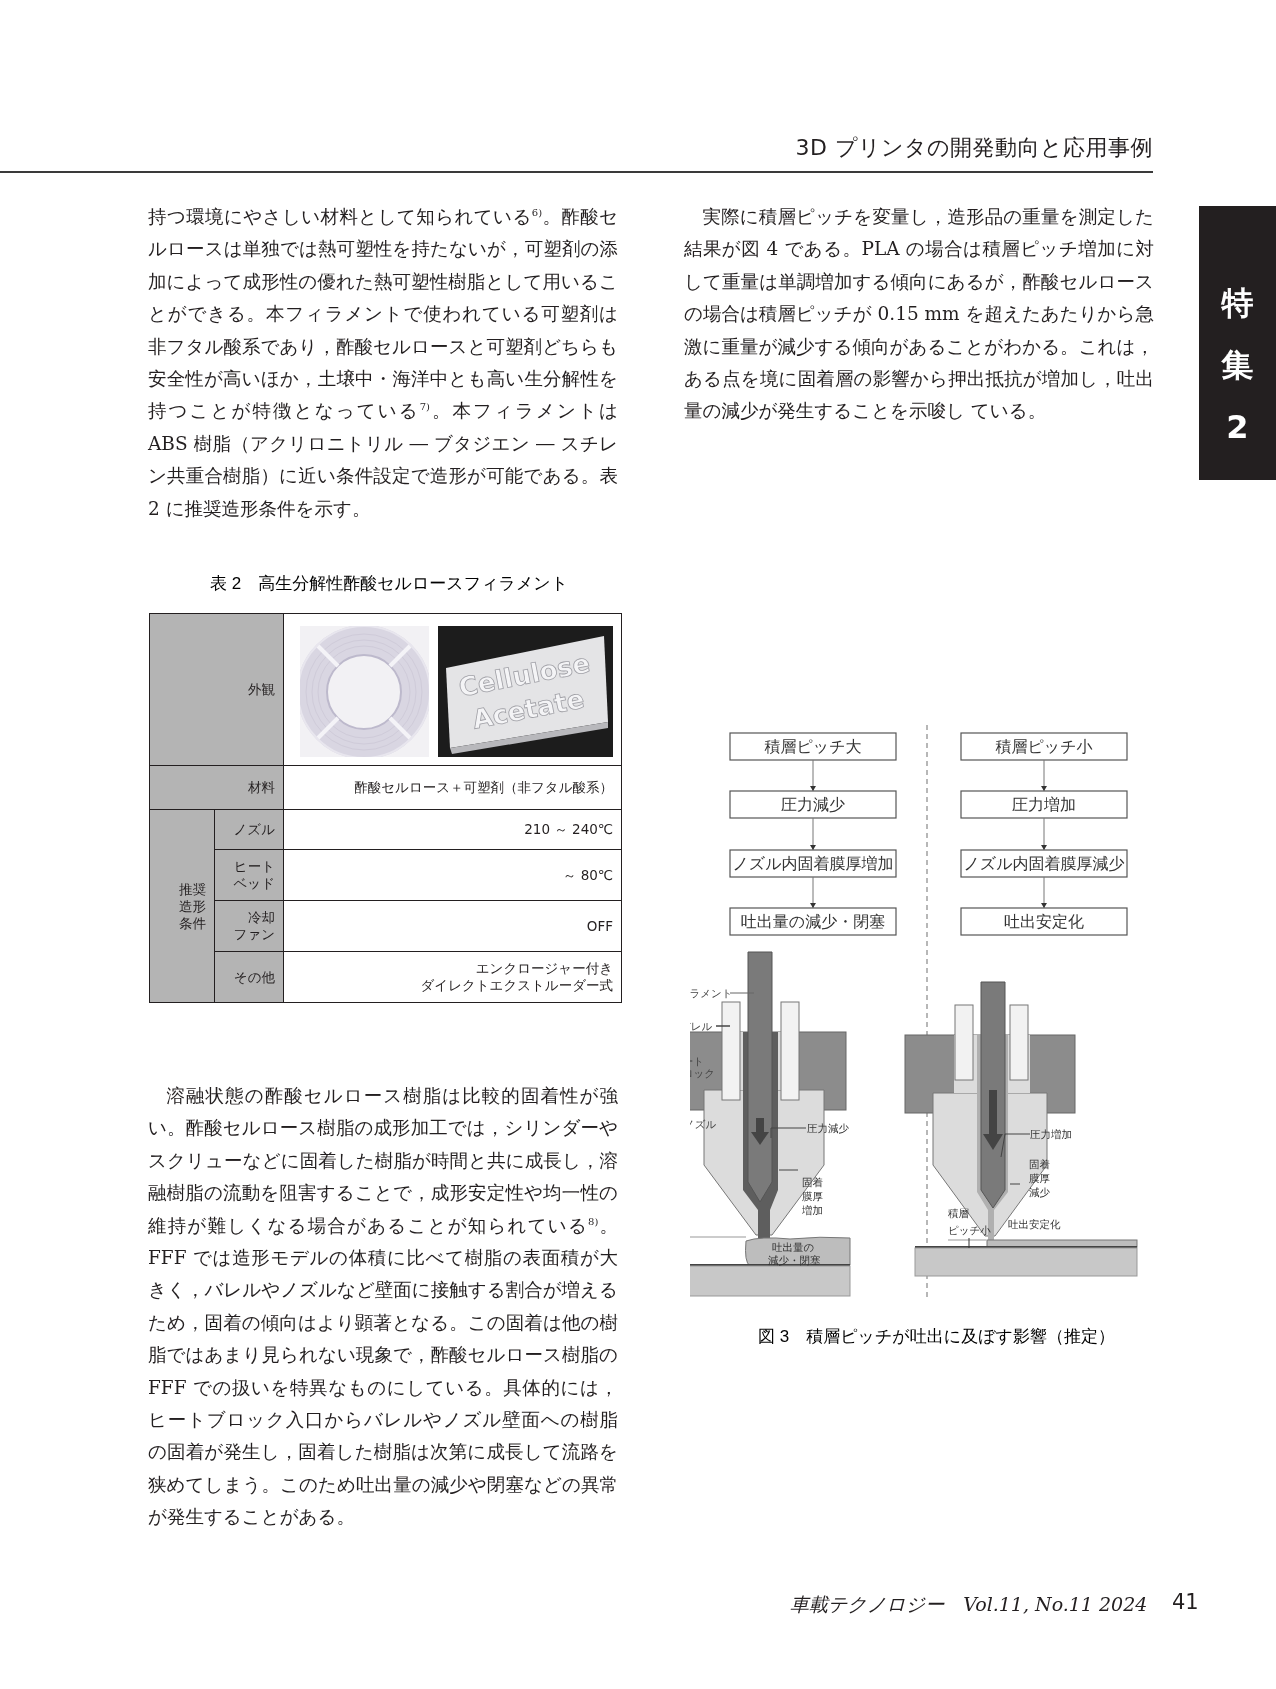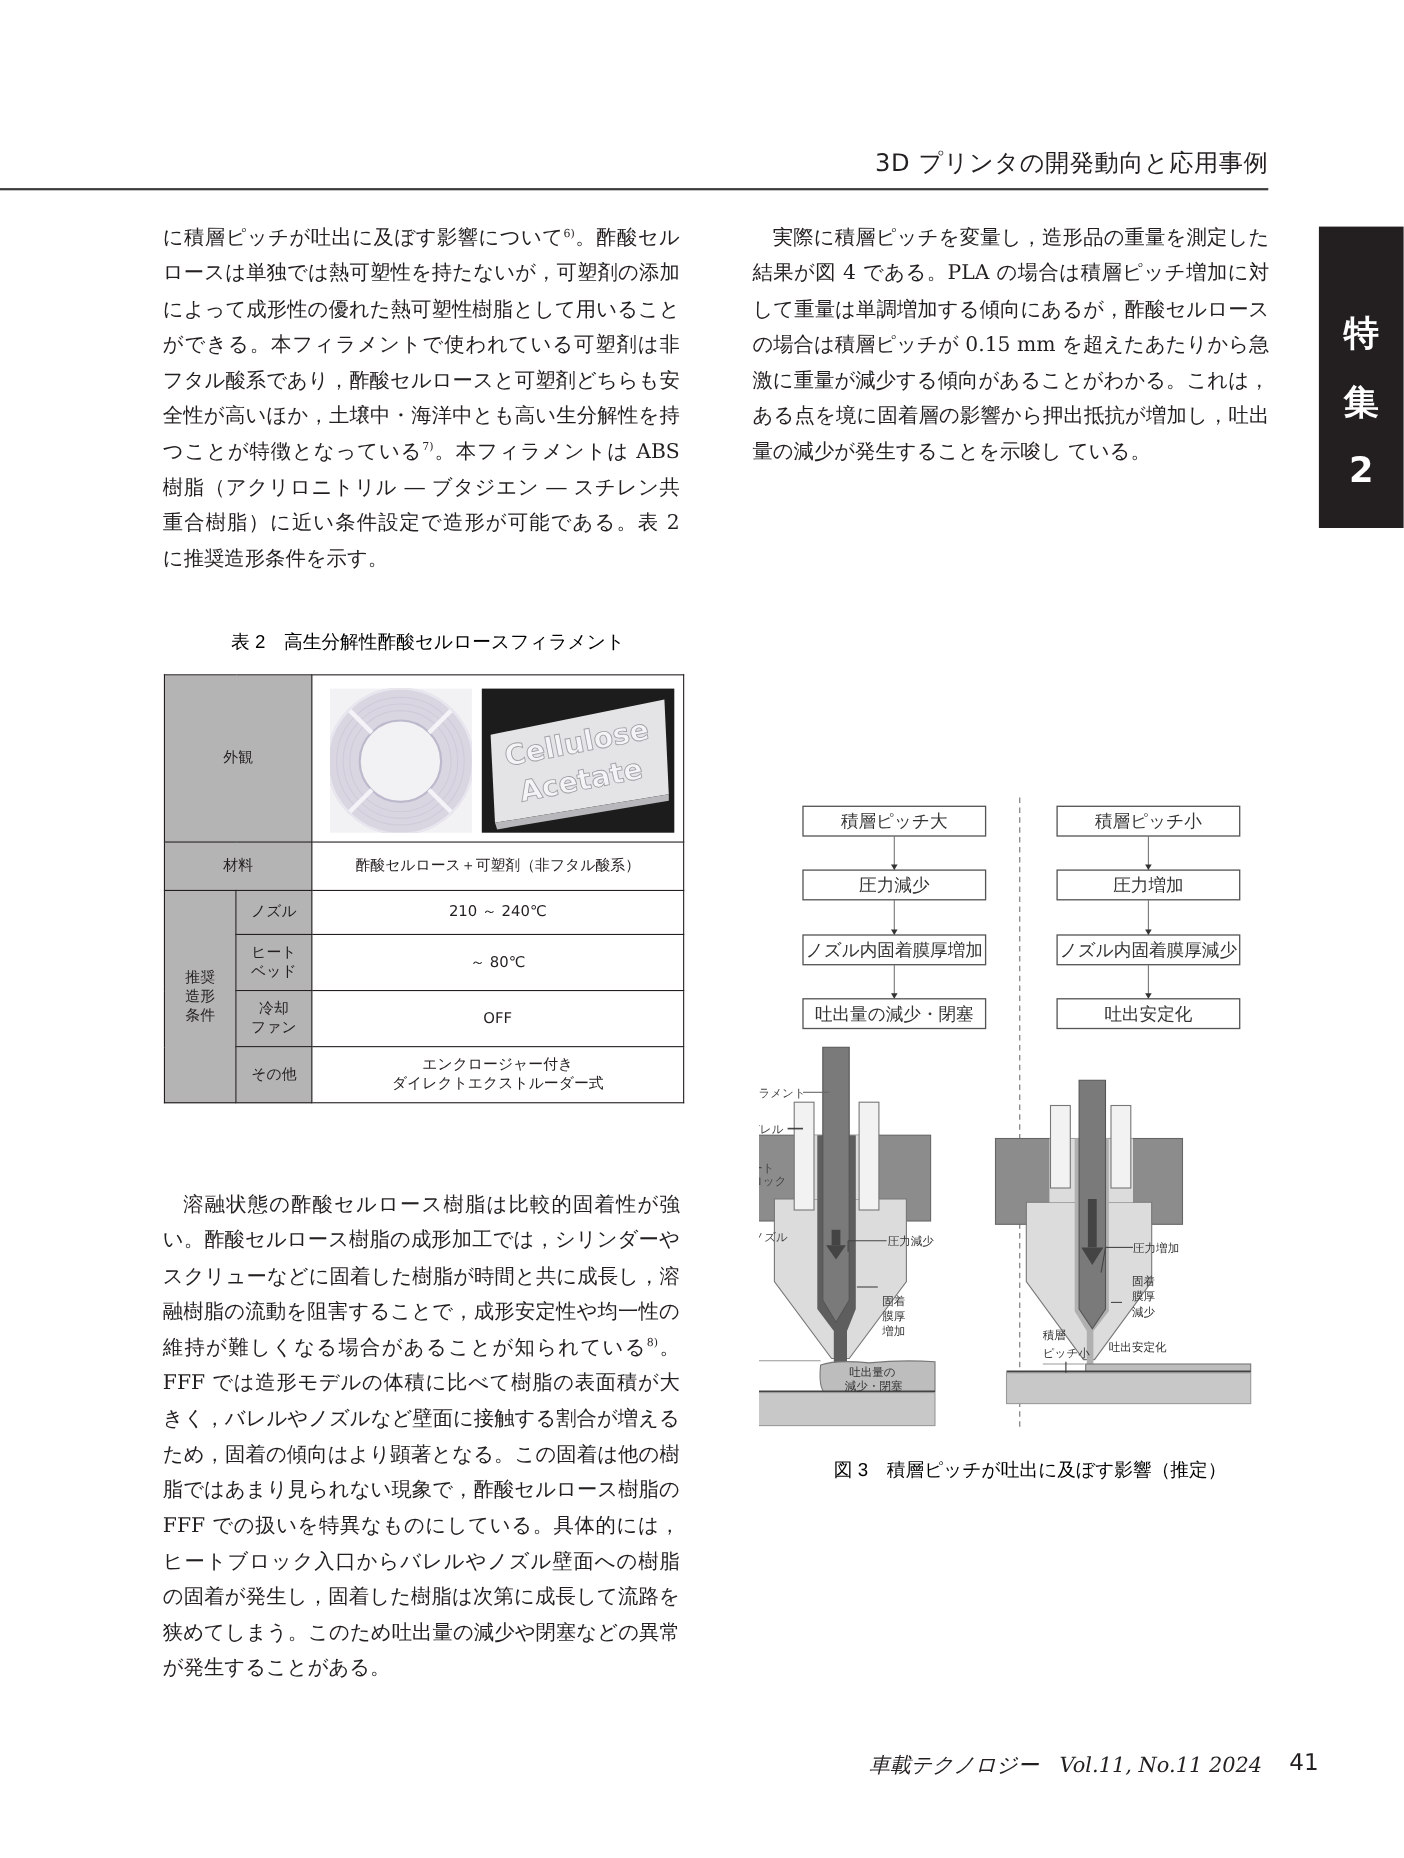--- a/index.html
+++ b/index.html
@@ -19,21 +19,21 @@
   #col-left-top { left:148px; top:201px; width:470px; }
   #col-right { left:684px; top:201px; width:470px; }
   #col-left-bottom { left:148px; top:1033px; width:470px;margin-top:47px; }
 
   .caption { position:absolute; font-family:Liberation Sans, sans-serif; font-size:17px; color:#000000; }
   #table-caption { left:210px; top:572px; }
   #fig-caption { left:758px; top:1325px;text-align:right; }
 
   table.spec { position:absolute; left:149px; top:613px; width:473px; border-collapse:collapse;
                font-family:"DejaVu Sans","Liberation Sans",sans-serif; font-size:13.5px; color:#231f20; }
-  table.spec td { border:1.5px solid #231f20; text-align:center; vertical-align:middle; padding:8px; line-height:17px;margin-top:12px; }
+  table.spec td { border:1.5px solid #231f20; text-align:right; vertical-align:middle; padding:8px; line-height:17px;margin-top:12px; }
   td.hd { background:#b4b4b4; }
   td.val { background:#fff; }
 
   .photo { position:absolute; }
   #photo-spool { left:300px; top:626px; width:129px; height:131px; background:#f2f1f4; }
   #photo-sign { left:438px; top:626px; width:175px; height:131px; background:#1c1c1c; }
 
   #figure { position:absolute; left:690px; top:720px; width:470px; height:590px; }
   #footer { position:absolute; left:790px; top:1592px; font-family:"DejaVu Serif","Liberation Serif",serif;
             font-style:italic; font-size:19px; color:#231f20; }
@@ -46,21 +46,21 @@
 <div class="hdr-title">3D プリンタの開発動向と応用事例</div>
 <div class="hdr-rule"></div>
 
 <div class="side-tab">
   <span>特</span>
   <span>集</span>
   <span>2</span>
 </div>
 
 <div class="col" id="col-left-top">
-  <p><span>に積層ピッチが吐出に及ぼす影響について</span><sup>6)</sup><span>。酢酸セルロースは単独では熱可塑性を持たないが，可塑剤の添加によって成形性の優れた熱可塑性樹脂として用いることができる。本フィラメントで使われている可塑剤は非フタル酸系であり，酢酸セルロースと可塑剤どちらも安全性が高いほか，土壌中・海洋中とも高い生分解性を持つことが特徴となっている</span><sup>7)</sup><span>。本フィラメントは ABS 樹脂（アクリロニトリル ― ブタジエン ― スチレン共重合樹脂）に近い条件設定で造形が可能である。表 2 に推奨造形条件を示す。</span></p>
+  <p><span>持つ環境にやさしい材料として知られている</span><sup>6)</sup><span>。酢酸セルロースは単独では熱可塑性を持たないが，可塑剤の添加によって成形性の優れた熱可塑性樹脂として用いることができる。本フィラメントで使われている可塑剤は非フタル酸系であり，酢酸セルロースと可塑剤どちらも安全性が高いほか，土壌中・海洋中とも高い生分解性を持つことが特徴となっている</span><sup>7)</sup><span>。本フィラメントは ABS 樹脂（アクリロニトリル ― ブタジエン ― スチレン共重合樹脂）に近い条件設定で造形が可能である。表 2 に推奨造形条件を示す。</span></p>
 </div>
 
 <div class="caption" id="table-caption">表 2　高生分解性酢酸セルロースフィラメント</div>
 
 <table class="spec">
   <colgroup>
       <col style="width:65px">
       <col style="width:69px">
       <col>
     </colgroup>

